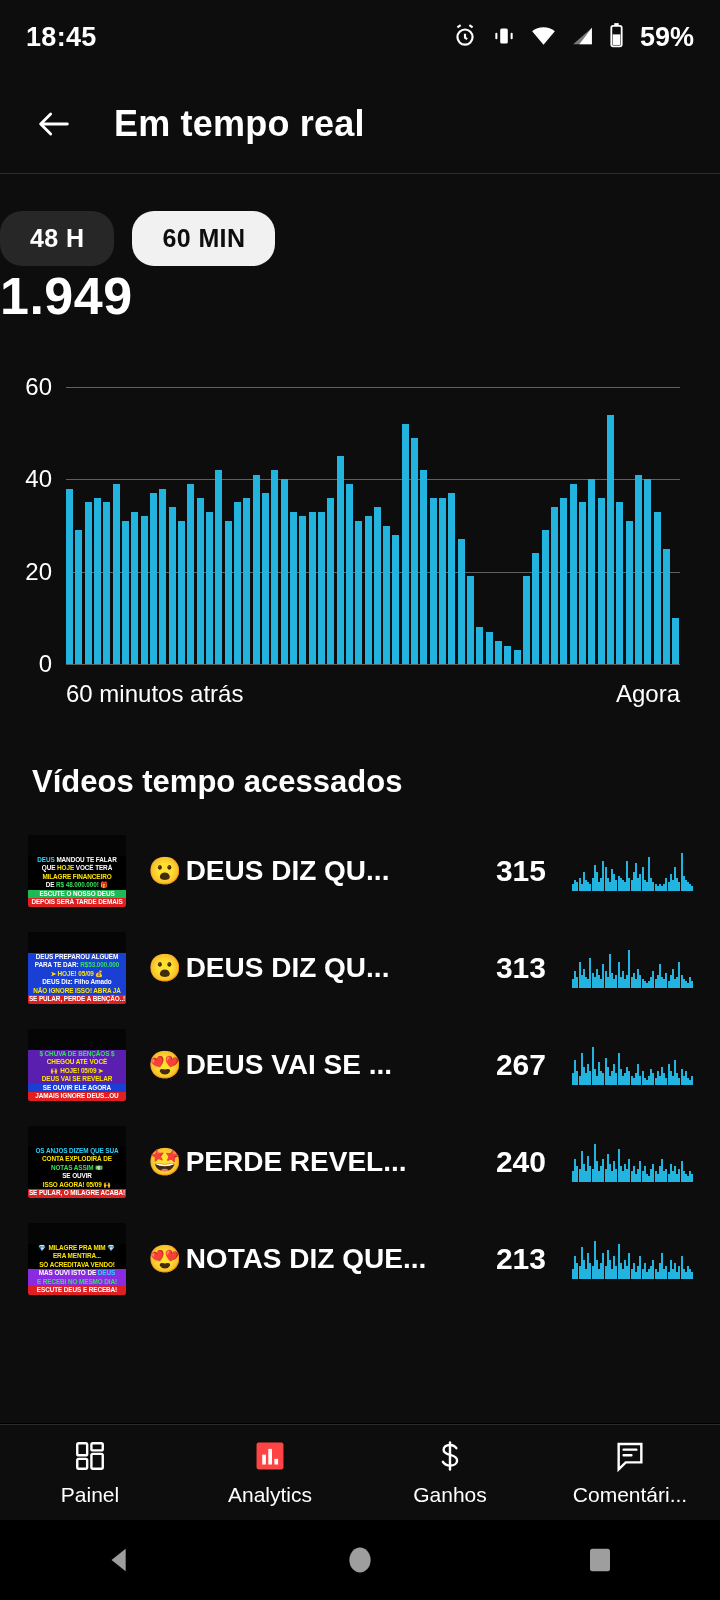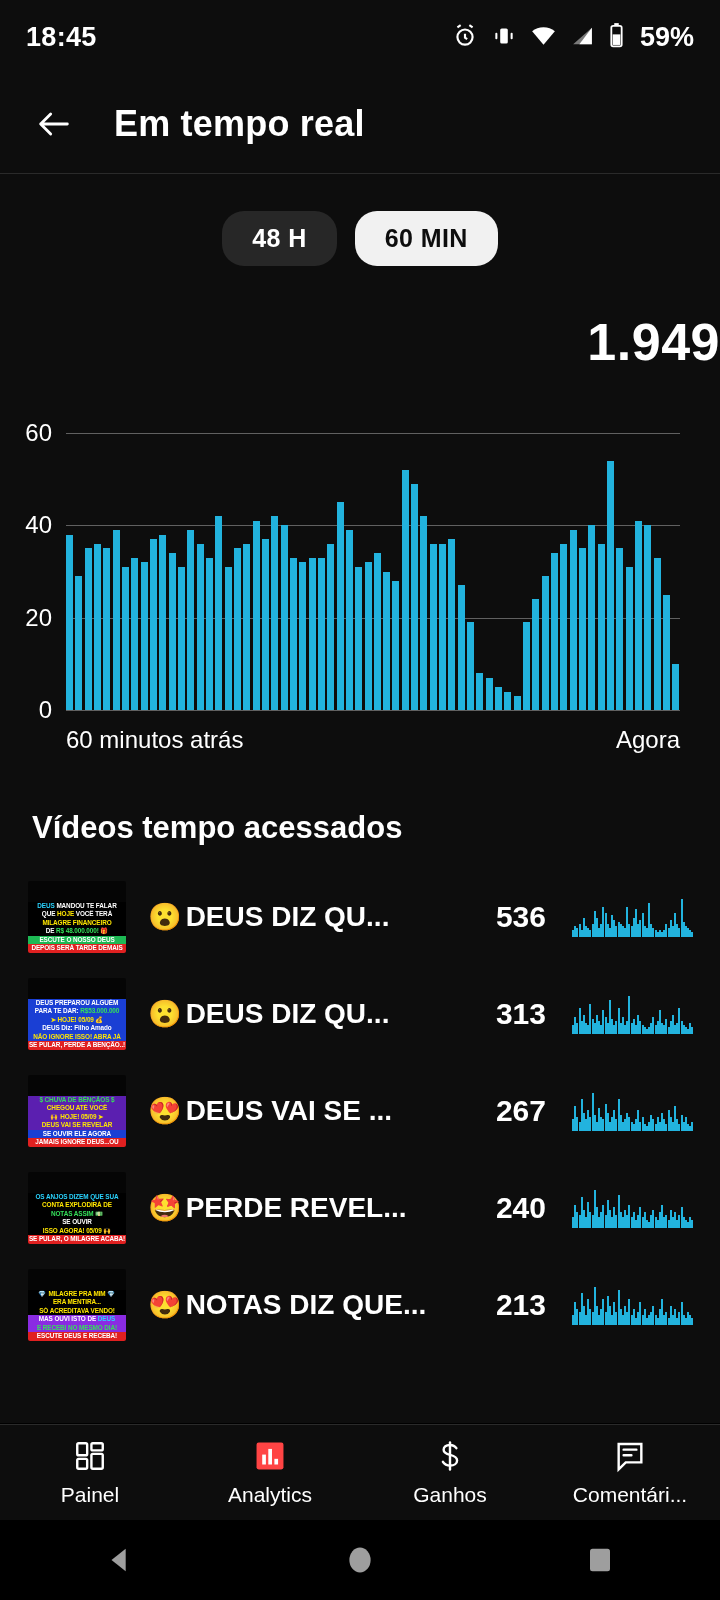--- a/index.html
+++ b/index.html
@@ -25,29 +25,29 @@
     height:99px; background:#0d0d0d;
     display:flex; align-items:center; padding:0 26px;
     border-bottom:1px solid #2a2a2a;
   }
   .back-btn { width:56px; height:56px; display:flex; align-items:center; justify-content:center; }
   .appbar-title { font-size:36px; font-weight:bold; margin-left:32px; letter-spacing:.2px; }
 
   
   .content { background:#0d0d0d; height:1249px; position:relative; }
 
-  .toggle-row { display:flex; justify-content:center; gap:18px; padding-top:37px; }
+  .toggle-row { display:flex; justify-content:flex-start; gap:18px; padding-top:37px; }
   .toggle {
     border-radius:22px; padding:13px 30px;
     font-size:25px; font-weight:bold; letter-spacing:.4px;
   }
   .toggle.off { background:#272727; color:#fff; }
   .toggle.on  { background:#f1f1f1; color:#0d0d0d; }
 
-  .metric { text-align:right; margin-top:46px; }
+  .metric { text-align:left; }
   .metric-value { font-size:52px; font-weight:bold; letter-spacing:.5px; }
   .metric-label { font-size:26px; margin-top:14px; color:#fff; }
 
   
   .chart-wrap { margin-top:38px; padding:0 26px; position:relative; }
   .chart {
     position:relative; height:300px;
     margin-left:40px; margin-right:14px;
   }
   .gridline { position:absolute; left:0; right:0; height:1px; background:#606060; }
@@ -263,21 +263,21 @@
           <div class="tl" style="color: rgb(255, 255, 255); background: rgb(0, 0, 0);">QUE <span style="color: rgb(255, 230, 0);">HOJE</span> VOCÊ TERÁ</div>
           <div class="tl" style="color: rgb(255, 230, 0); background: rgb(0, 0, 0);">MILAGRE FINANCEIRO</div>
           <div class="tl" style="color: rgb(255, 255, 255); background: rgb(0, 0, 0);">DE <span style="color: rgb(53, 224, 90);">R$ 48.000.000!</span> 🎁</div>
           <div class="tl" style="color: rgb(255, 255, 255); background: rgb(29, 185, 84);">ESCUTE O NOSSO DEUS</div>
           <div class="tl" style="color: rgb(255, 255, 255); background: rgb(224, 32, 32);">DEPOIS SERÁ TARDE DEMAIS</div>
         </div>
         <div class="vid-title">
           <span class="vid-emoji">😮</span>
           <span>DEUS DIZ QU...</span>
         </div>
-        <div class="vid-count">536</div>
+        <div class="vid-count">315</div>
         <div class="spark">
           <i style="height: 6.33333px;"></i>
           <i style="height: 10.5556px;"></i>
           <i style="height: 8.44444px;"></i>
           <i style="height: 12.6667px;"></i>
           <i style="height: 6.33333px;"></i>
           <i style="height: 19px;"></i>
           <i style="height: 10.5556px;"></i>
           <i style="height: 8.44444px;"></i>
           <i style="height: 6.33333px;"></i>

